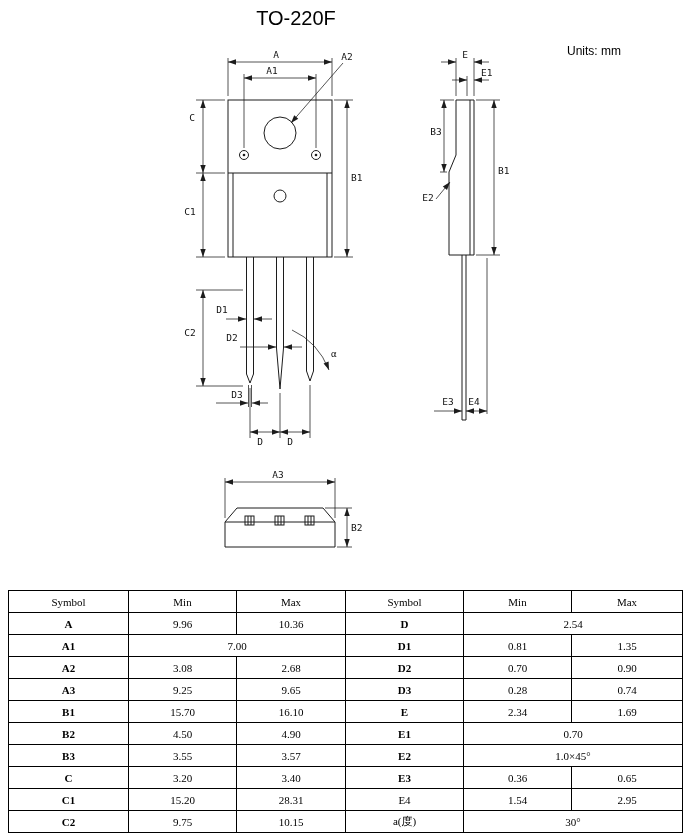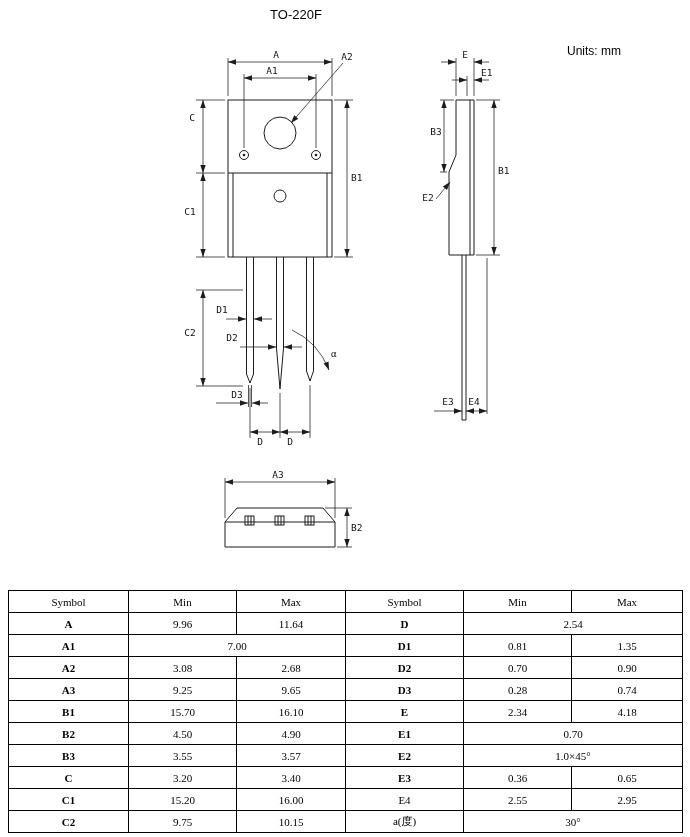--- a/index.html
+++ b/index.html
@@ -2,21 +2,21 @@
 <html><head>
 <meta charset="utf-8">
 <style>
   html, body { margin: 0; padding: 0; background: #ffffff; }
   .page {
     position: relative; width: 690px; height: 837px; background: #fff;
     overflow: hidden; font-family: "Liberation Serif", serif; color: #000;
   }
   .title {
     position: absolute; top: 7px; left: 226px; width: 140px; text-align: center;
-    font-family: "Liberation Sans", sans-serif; font-size: 13px; color: #000;
+    font-family: "Liberation Sans", sans-serif; font-size: 20px; color: #000;
   }
   .units {
     position: absolute; top: 44px; left: 567px;
     font-family: "Liberation Sans", sans-serif; font-size: 12px; color: #000;
   }
   svg.drawing { position: absolute; top: 0; left: 0; }
   .ol { fill: none; stroke: #1c1c1c; stroke-width: 1; }
   .dl { fill: none; stroke: #1c1c1c; stroke-width: 0.75; }
   .lbl { font-family: "DejaVu Sans Mono", monospace; font-size: 9.5px; fill: #111; }
   table.dim-table {
@@ -206,21 +206,21 @@
         <th>Max</th>
         <th>Symbol</th>
         <th>Min</th>
         <th>Max</th>
       </tr>
     </thead>
     <tbody>
         <tr>
           <td class="sym">A</td>
           <td>9.96</td>
-          <td>11.64</td>
+          <td>10.36</td>
           <td class="sym">D</td>
           <td colspan="2">2.54</td>
         </tr>
         <tr>
           <td class="sym">A1</td>
           <td colspan="2">7.00</td>
           <td class="sym">D1</td>
           <td>0.81</td>
           <td>1.35</td>
         </tr>
@@ -239,21 +239,21 @@
           <td class="sym">D3</td>
           <td>0.28</td>
           <td>0.74</td>
         </tr>
         <tr>
           <td class="sym">B1</td>
           <td>15.70</td>
           <td>16.10</td>
           <td class="sym">E</td>
           <td>2.34</td>
-          <td>4.18</td>
+          <td>1.69</td>
         </tr>
         <tr>
           <td class="sym">B2</td>
           <td>4.50</td>
           <td>4.90</td>
           <td class="sym">E1</td>
           <td colspan="2">0.70</td>
         </tr>
         <tr>
           <td class="sym">B3</td>
@@ -266,23 +266,23 @@
           <td class="sym">C</td>
           <td>3.20</td>
           <td>3.40</td>
           <td class="sym">E3</td>
           <td>0.36</td>
           <td>0.65</td>
         </tr>
         <tr>
           <td class="sym">C1</td>
           <td>15.20</td>
-          <td>16.00</td>
+          <td>28.31</td>
           <td>E4</td>
-          <td>2.55</td>
+          <td>1.54</td>
           <td>2.95</td>
         </tr>
         <tr>
           <td class="sym">C2</td>
           <td>9.75</td>
           <td>10.15</td>
           <td>a(度)</td>
           <td colspan="2">30°</td>
         </tr>
       </tbody>

